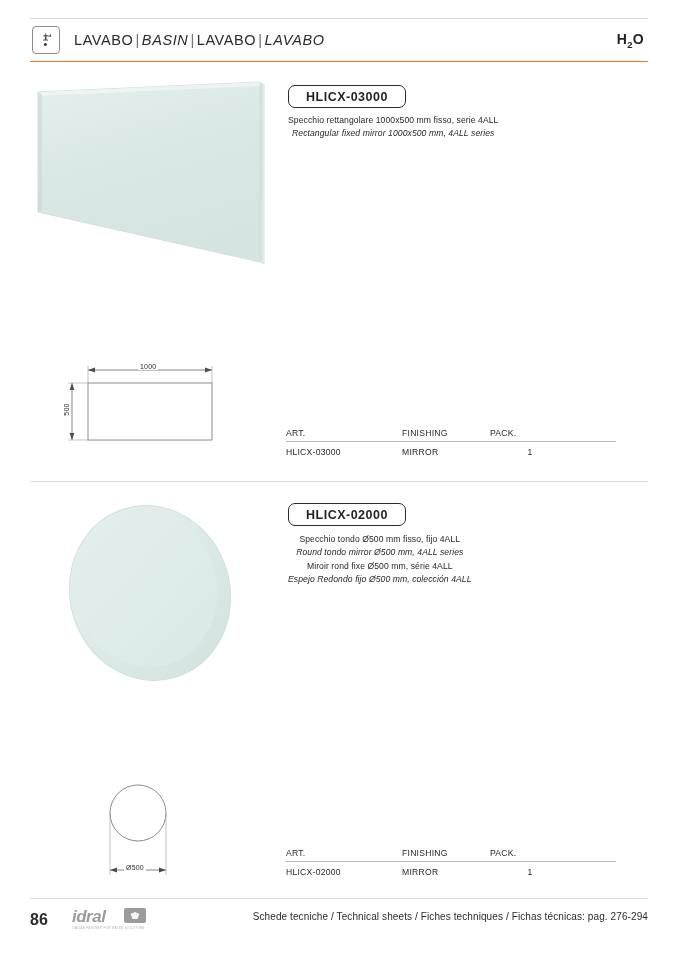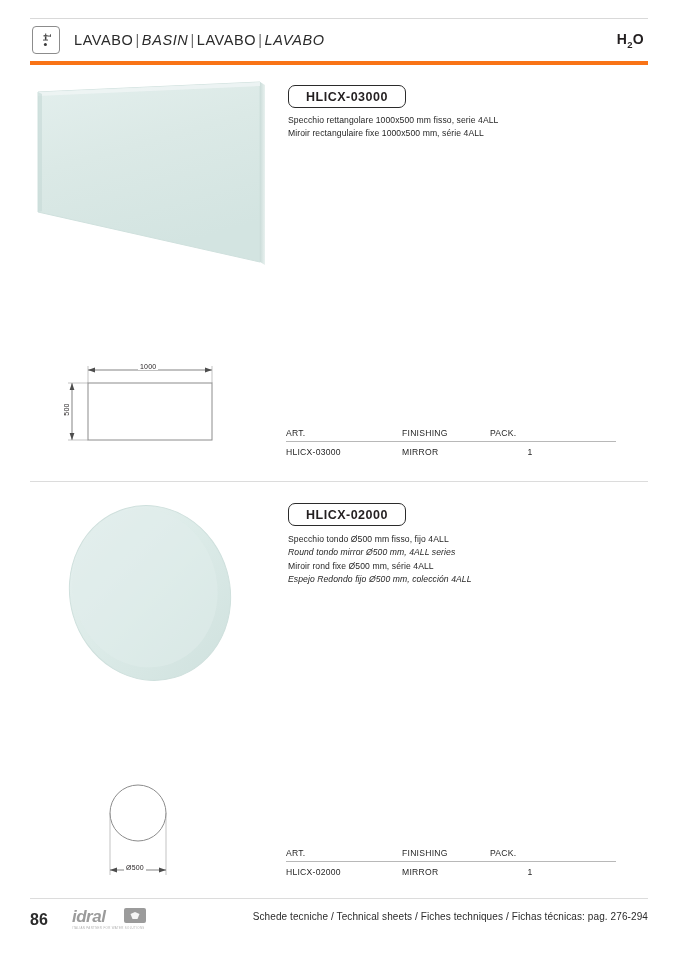--- a/index.html
+++ b/index.html
@@ -17,21 +17,21 @@
   }
 
   
   .header {
     position: absolute;
     left: 30px;
     top: 18px;
     width: 618px;
     height: 42px;
     border-top: 1px solid #d9d9d9;
-    border-bottom: 4px solid #f97316;
+    border-bottom: 1px solid #f97316;
     display: flex;
     align-items: center;
   }
   .header-icon {
     width: 26px;
     height: 26px;
     border: 1px solid #8c8c8c;
     border-radius: 4px;
     display: flex;
     align-items: center;
@@ -87,20 +87,21 @@
     background: #fff;
     box-sizing: border-box;
   }
   .desc {
     position: absolute;
     font-size: 8.6px;
     line-height: 13.3px;
     color: #262626;
     letter-spacing: 0.08px;
     white-space: nowrap;
+    text-align: center;
   }
   .desc div.it { font-style: italic; }
 
   
   .spec-table {
     position: absolute;
     width: 330px;
     font-size: 8.6px;
     letter-spacing: 0.25px;
     color: #262626;
@@ -241,21 +242,21 @@
     <polygon points="236,4 241,7 241,187 236,184" fill="url(#edgeR)"></polygon>
     <polygon points="14,14 236,4 236,8 14,18" fill="#eef5f4" opacity="0.85"></polygon>
     <polygon points="14,14 18,16 18,133 14,134" fill="#c9dbd8" opacity="0.7"></polygon>
   </svg>
 </div>
 
 <div class="code-badge" style="left:288px; top:85px;">HLICX-03000</div>
 
 <div class="desc" style="left:288px; top:114px;">
   <div>Specchio rettangolare 1000x500 mm fisso, serie 4ALL</div>
-  <div>Miroir rectangulaire fixe 1000x500 mm, série 4ALL</div>
+  <div class="it">Rectangular fixed mirror 1000x500 mm, 4ALL series</div>
 </div>
 
 <div class="drawing" style="left:55px; top:358px; width:180px; height:100px;">
   <svg width="180" height="100" viewBox="0 0 180 100" aria-hidden="true">
 
     <rect x="33" y="25" width="124" height="57" fill="#ffffff" stroke="#8c8c8c" stroke-width="1"></rect>
 
     <line x1="33" y1="12" x2="157" y2="12" stroke="#4d4d4d" stroke-width="0.7"></line>
     <polygon points="33,12 40,9.6 40,14.4" fill="#4d4d4d"></polygon>
     <polygon points="157,12 150,9.6 150,14.4" fill="#4d4d4d"></polygon>

